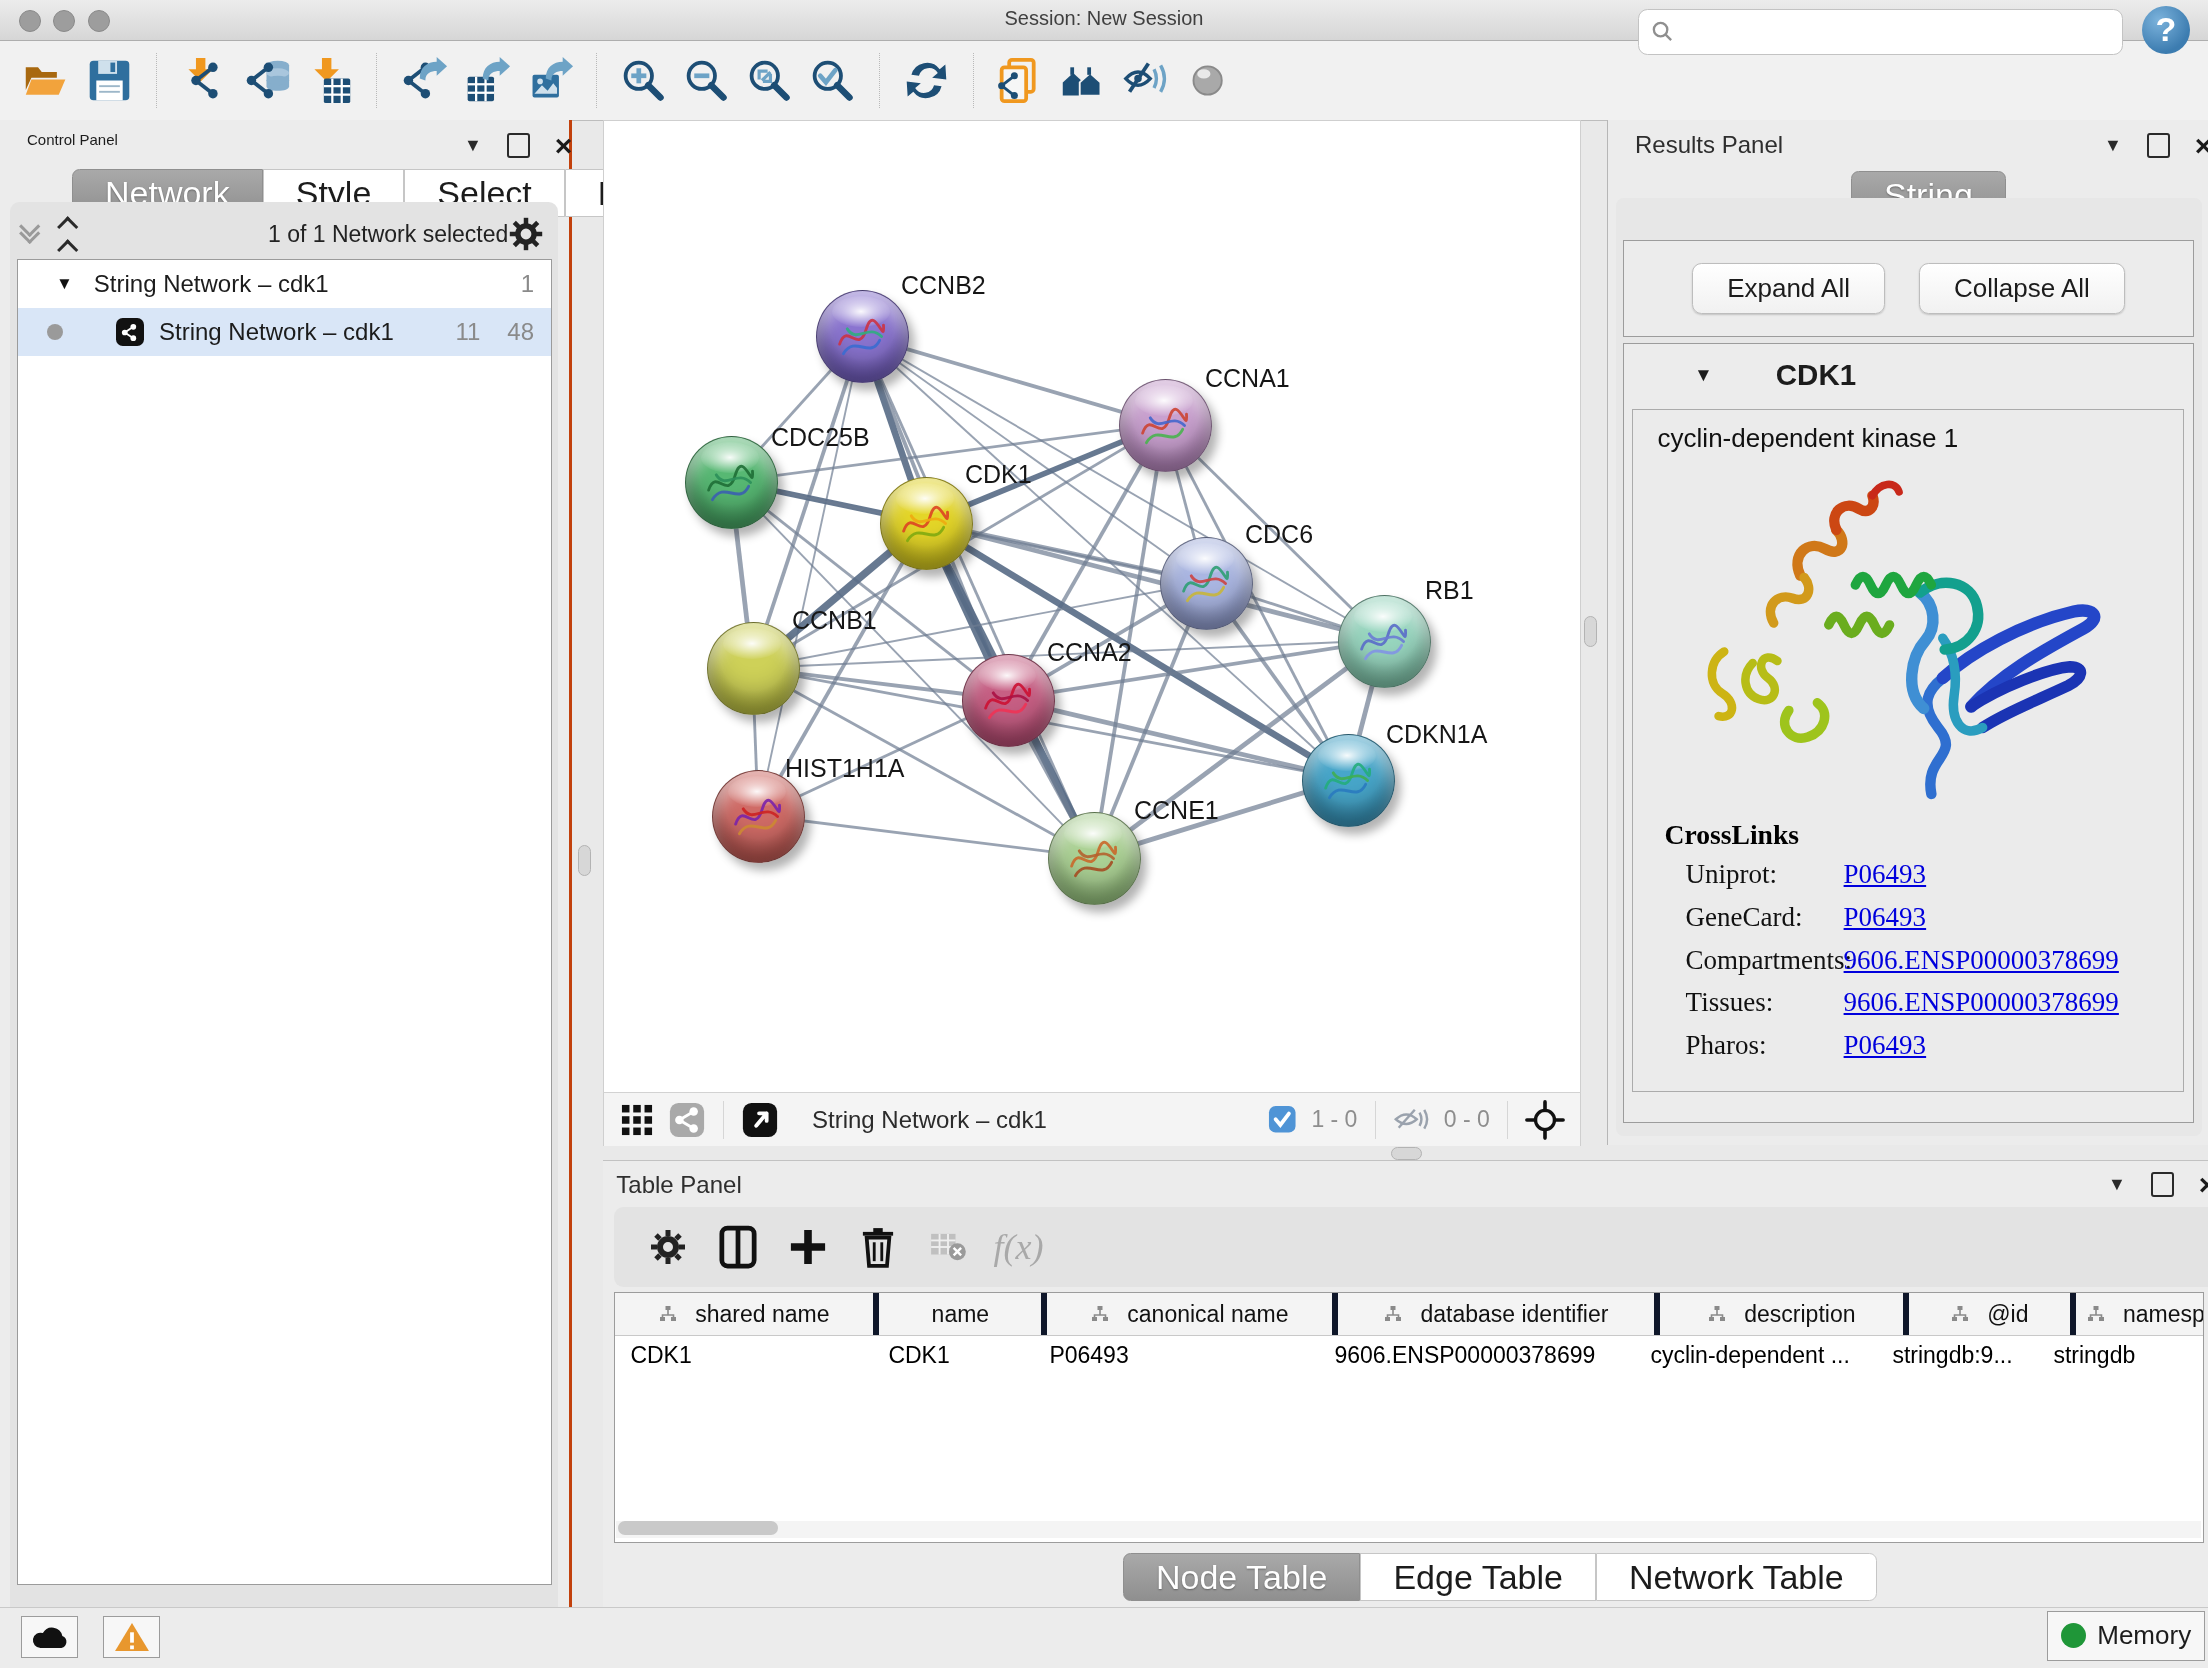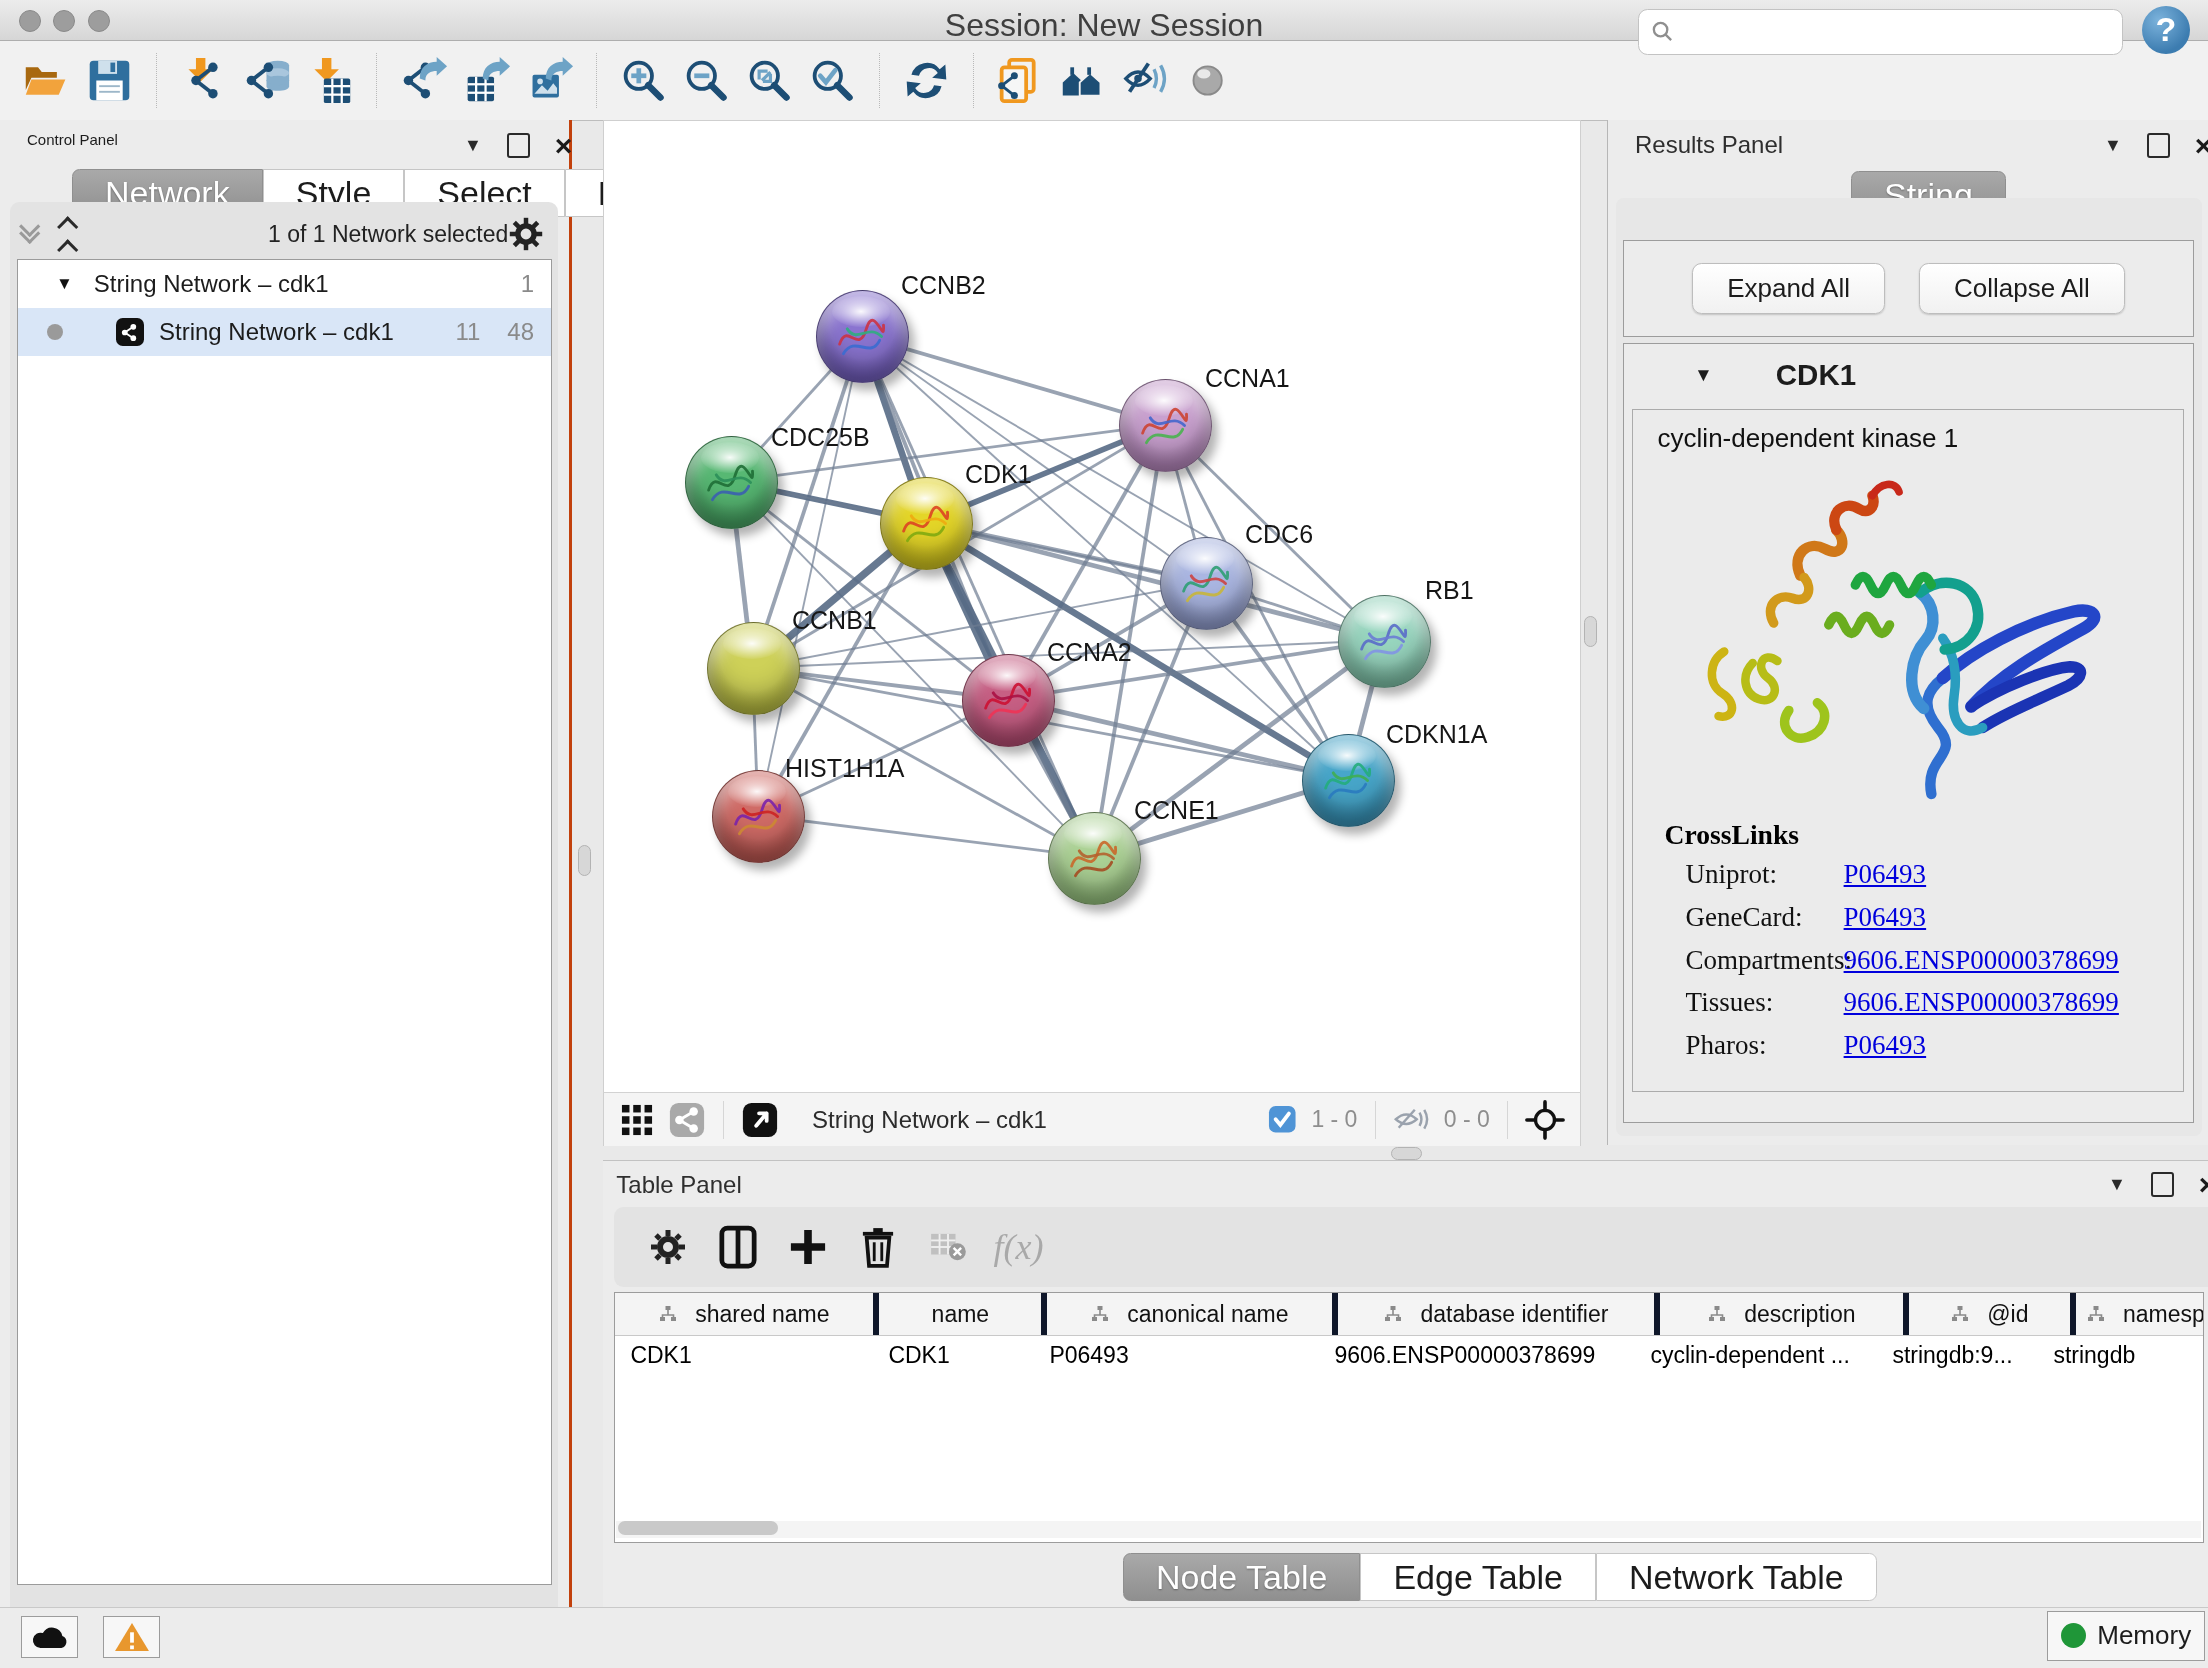--- a/index.html
+++ b/index.html
@@ -5,21 +5,21 @@
   html,body{margin:0;padding:0;background:#e9e9e9;font-family:"Liberation Sans",sans-serif;}
   #app{position:relative;width:2208px;height:1668px;background:#e9e9e9;overflow:hidden;
        -webkit-font-smoothing:antialiased;color:#1c1c1c;}
   .abs{position:absolute;}
 
   
   #titlebar{left:0;top:0;width:2208px;height:40px;
     background:linear-gradient(#ececec,#d6d6d6);border-bottom:1px solid #aeaeae;}
   .tlight{position:absolute;top:9.5px;width:20px;height:20px;border-radius:50%;
     background:#9d9d9d;border:1px solid #8a8a8a;}
-  #win-title{position:absolute;top:6.7px;width:100%;text-align:center;font-size:32px;color:#3f3f3f;}
+  #win-title{position:absolute;top:6.7px;width:100%;text-align:center;font-size:20px;color:#3f3f3f;}
 
   
   #toolbar{left:0;top:41px;width:2208px;height:79px;background:#f1f1f1;
     border-bottom:1px solid #bdbdbd;display:flex;align-items:center;}
   .tbgroup{display:flex;align-items:center;height:59px;padding:0 15px;}
   .tbsep{width:0;height:55px;border-left:1.9px dotted #b9b9b9;}
   .tbicon{width:63px;height:55px;display:flex;align-items:center;justify-content:center;}
   .tbicon svg{width:49px;height:49px;}
   #searchbox{position:absolute;left:1638px;top:8.6px;width:472px;height:44px;background:#fff;
     border:1.9px solid #c3c3c3;border-radius:9.5px;display:flex;align-items:center;padding-left:11.4px;}

